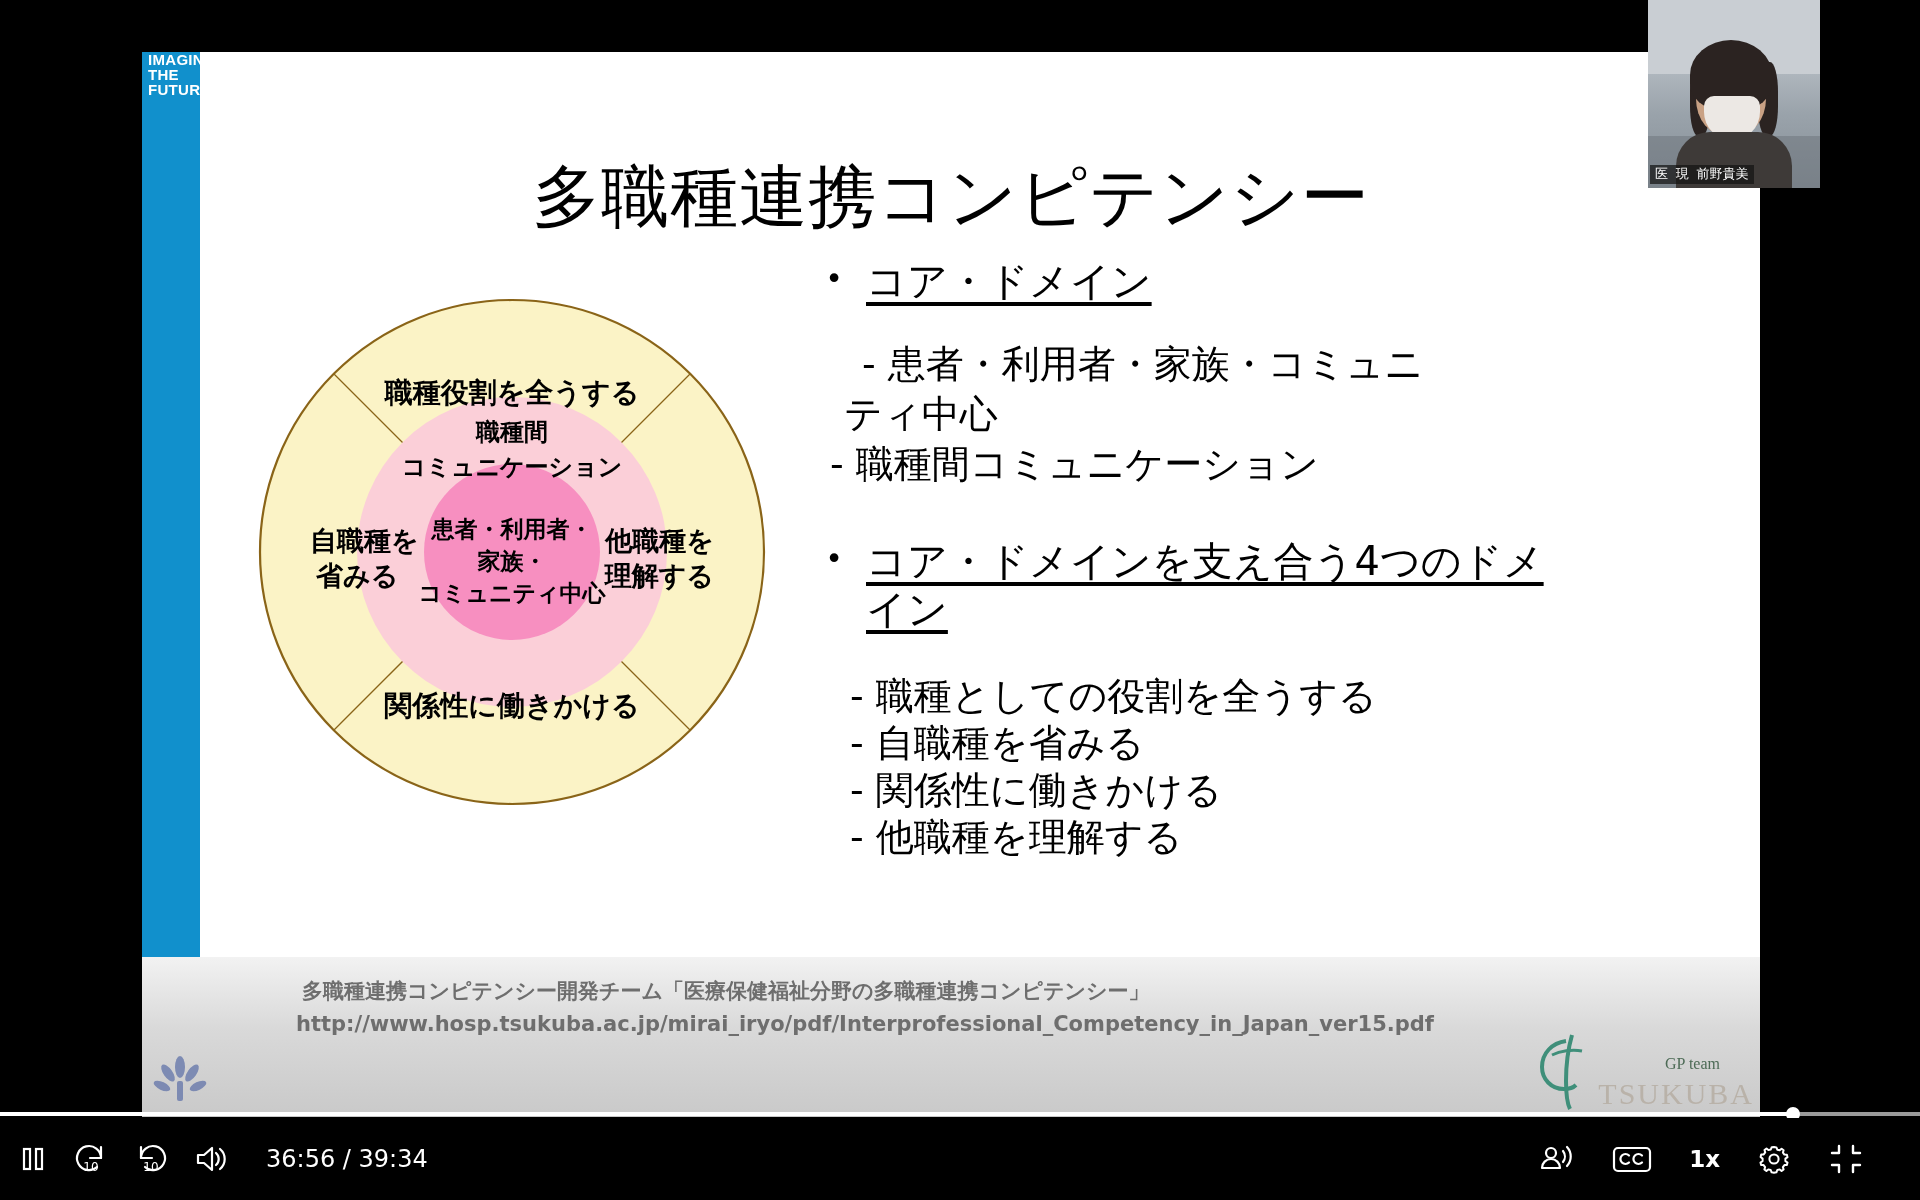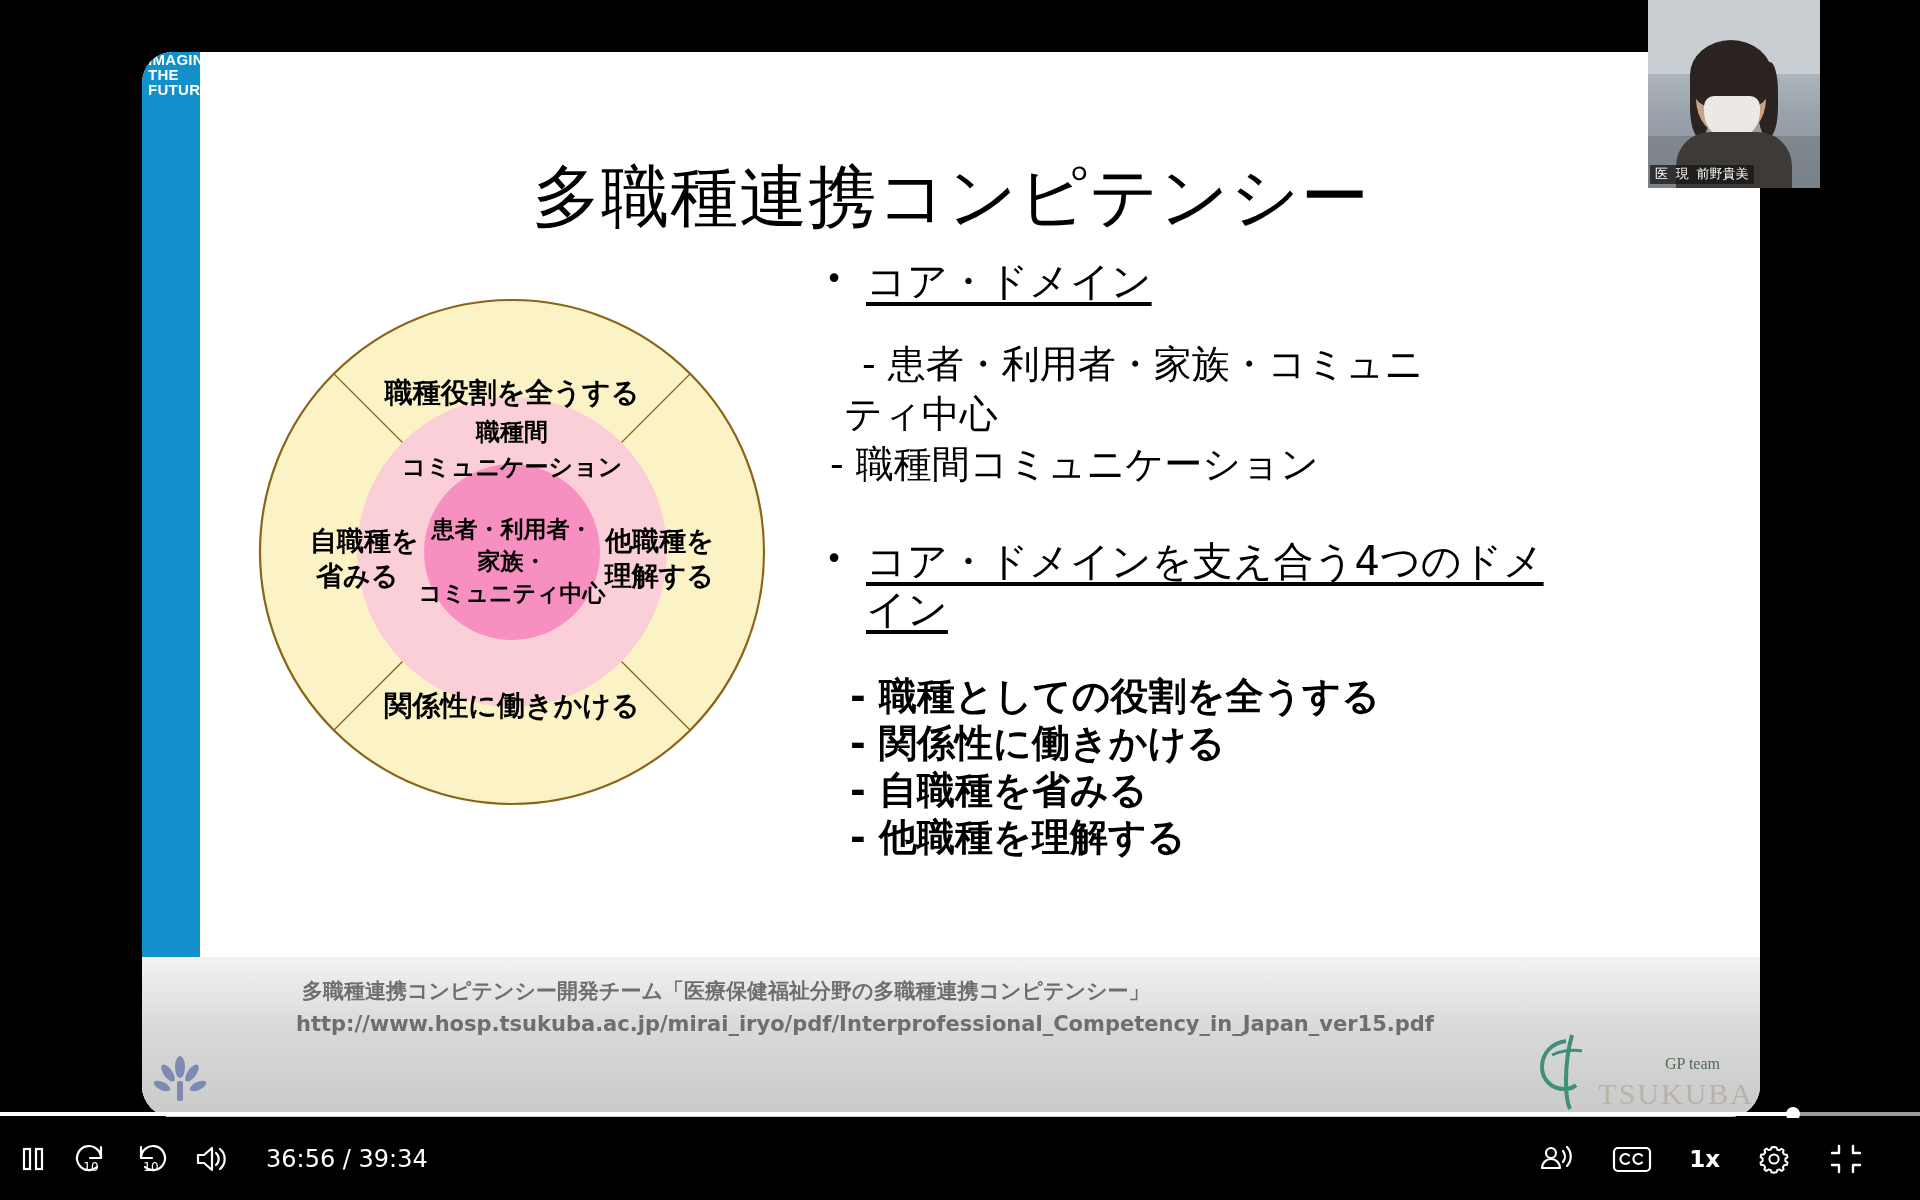--- a/index.html
+++ b/index.html
@@ -3,21 +3,21 @@
 <meta charset="utf-8">
 <style>
   html,body{margin:0;padding:0;background:#000;}
   body{width:1920px;height:1200px;overflow:hidden;font-family:"Liberation Sans",sans-serif;}
 
   #app{position:relative;width:1920px;height:1200px;background:#000;}
 
   
   #stage{position:absolute;left:0;top:0;width:1920px;height:1118px;background:#000;}
 
-  #slide{position:absolute;left:142px;top:52px;width:1618px;height:1065px;background:#ffffff;overflow:hidden;border-radius:31px;}
+  #slide{position:absolute;left:142px;top:52px;width:1618px;height:1065px;background:#ffffff;overflow:hidden;}
 
   
   .blue-band{position:absolute;left:0;top:0;width:58px;height:1065px;background:#1190cc;}
   .blue-band:after{content:"";position:absolute;left:0;bottom:0;width:58px;height:92px;background:#ffffff;}
 
   .imagine{position:absolute;left:6px;top:0px;width:100px;color:#ffffff;font-size:15px;font-weight:bold;line-height:15px;letter-spacing:.3px;z-index:3;}
 
   .tsukuba-crest{position:absolute;left:8px;bottom:12px;width:60px;height:52px;z-index:4;opacity:.85;}
 
   
@@ -34,21 +34,21 @@
   .bullets{position:absolute;left:660px;top:205px;width:930px;color:#000;
     font-family:"DejaVu Sans","Liberation Sans",sans-serif;}
 
   .b-row{display:flex;align-items:flex-start;}
   .b-dot{width:64px;flex:0 0 64px;font-size:30px;line-height:44px;text-align:center;}
   .b-head{font-size:40px;line-height:48px;text-decoration:underline;text-underline-offset:7px;}
 
   .b-sub{font-size:38px;line-height:50px;margin-left:60px;}
   .b-sub .ind{display:block;}
 
-  .b-list{font-size:38px;line-height:47px;margin-left:48px;font-weight:bold;}
+  .b-list{font-size:38px;line-height:47px;margin-left:48px;}
   .b-list div{white-space:nowrap;}
 
   
   .cite{position:absolute;left:0;bottom:0;width:1618px;height:160px;
     background:linear-gradient(180deg,#f2f2f2 0%,#d9d9d9 45%,#c9c9c9 100%);}
   .cite-text{position:absolute;left:160px;top:18px;width:1400px;color:#6e6e6e;
     font-family:"DejaVu Sans","Liberation Sans",sans-serif;font-weight:bold;font-size:21px;line-height:33px;}
 
   .gp-logo{position:absolute;right:22px;bottom:6px;width:230px;height:84px;}
   .gp-name{position:absolute;right:40px;bottom:44px;font-family:"Liberation Serif",serif;font-size:16px;color:#4d6b56;}
@@ -156,22 +156,22 @@
         <div class="b-row" style="margin-top:48px;">
           <span class="b-dot">•</span>
           <span>
             <span class="b-head" style="display:block;">コア・ドメインを支え合う4つのドメ</span>
             <span class="b-head" style="display:block;">イン</span>
           </span>
         </div>
 
         <div class="b-list" style="margin-top:40px;">
           <div>‐ 職種としての役割を全うする</div>
+          <div>‐ 自職種を省みる</div>
           <div>‐ 関係性に働きかける</div>
-          <div>‐ 自職種を省みる</div>
           <div>‐ 他職種を理解する</div>
         </div>
       </div>
 
       <div class="cite">
         <div class="cite-text">
           <div>多職種連携コンピテンシー開発チーム「医療保健福祉分野の多職種連携コンピテンシー」</div>
           <div style="margin-left:-6px;">http://www.hosp.tsukuba.ac.jp/mirai_iryo/pdf/Interprofessional_Competency_in_Japan_ver15.pdf</div>
         </div>
 

